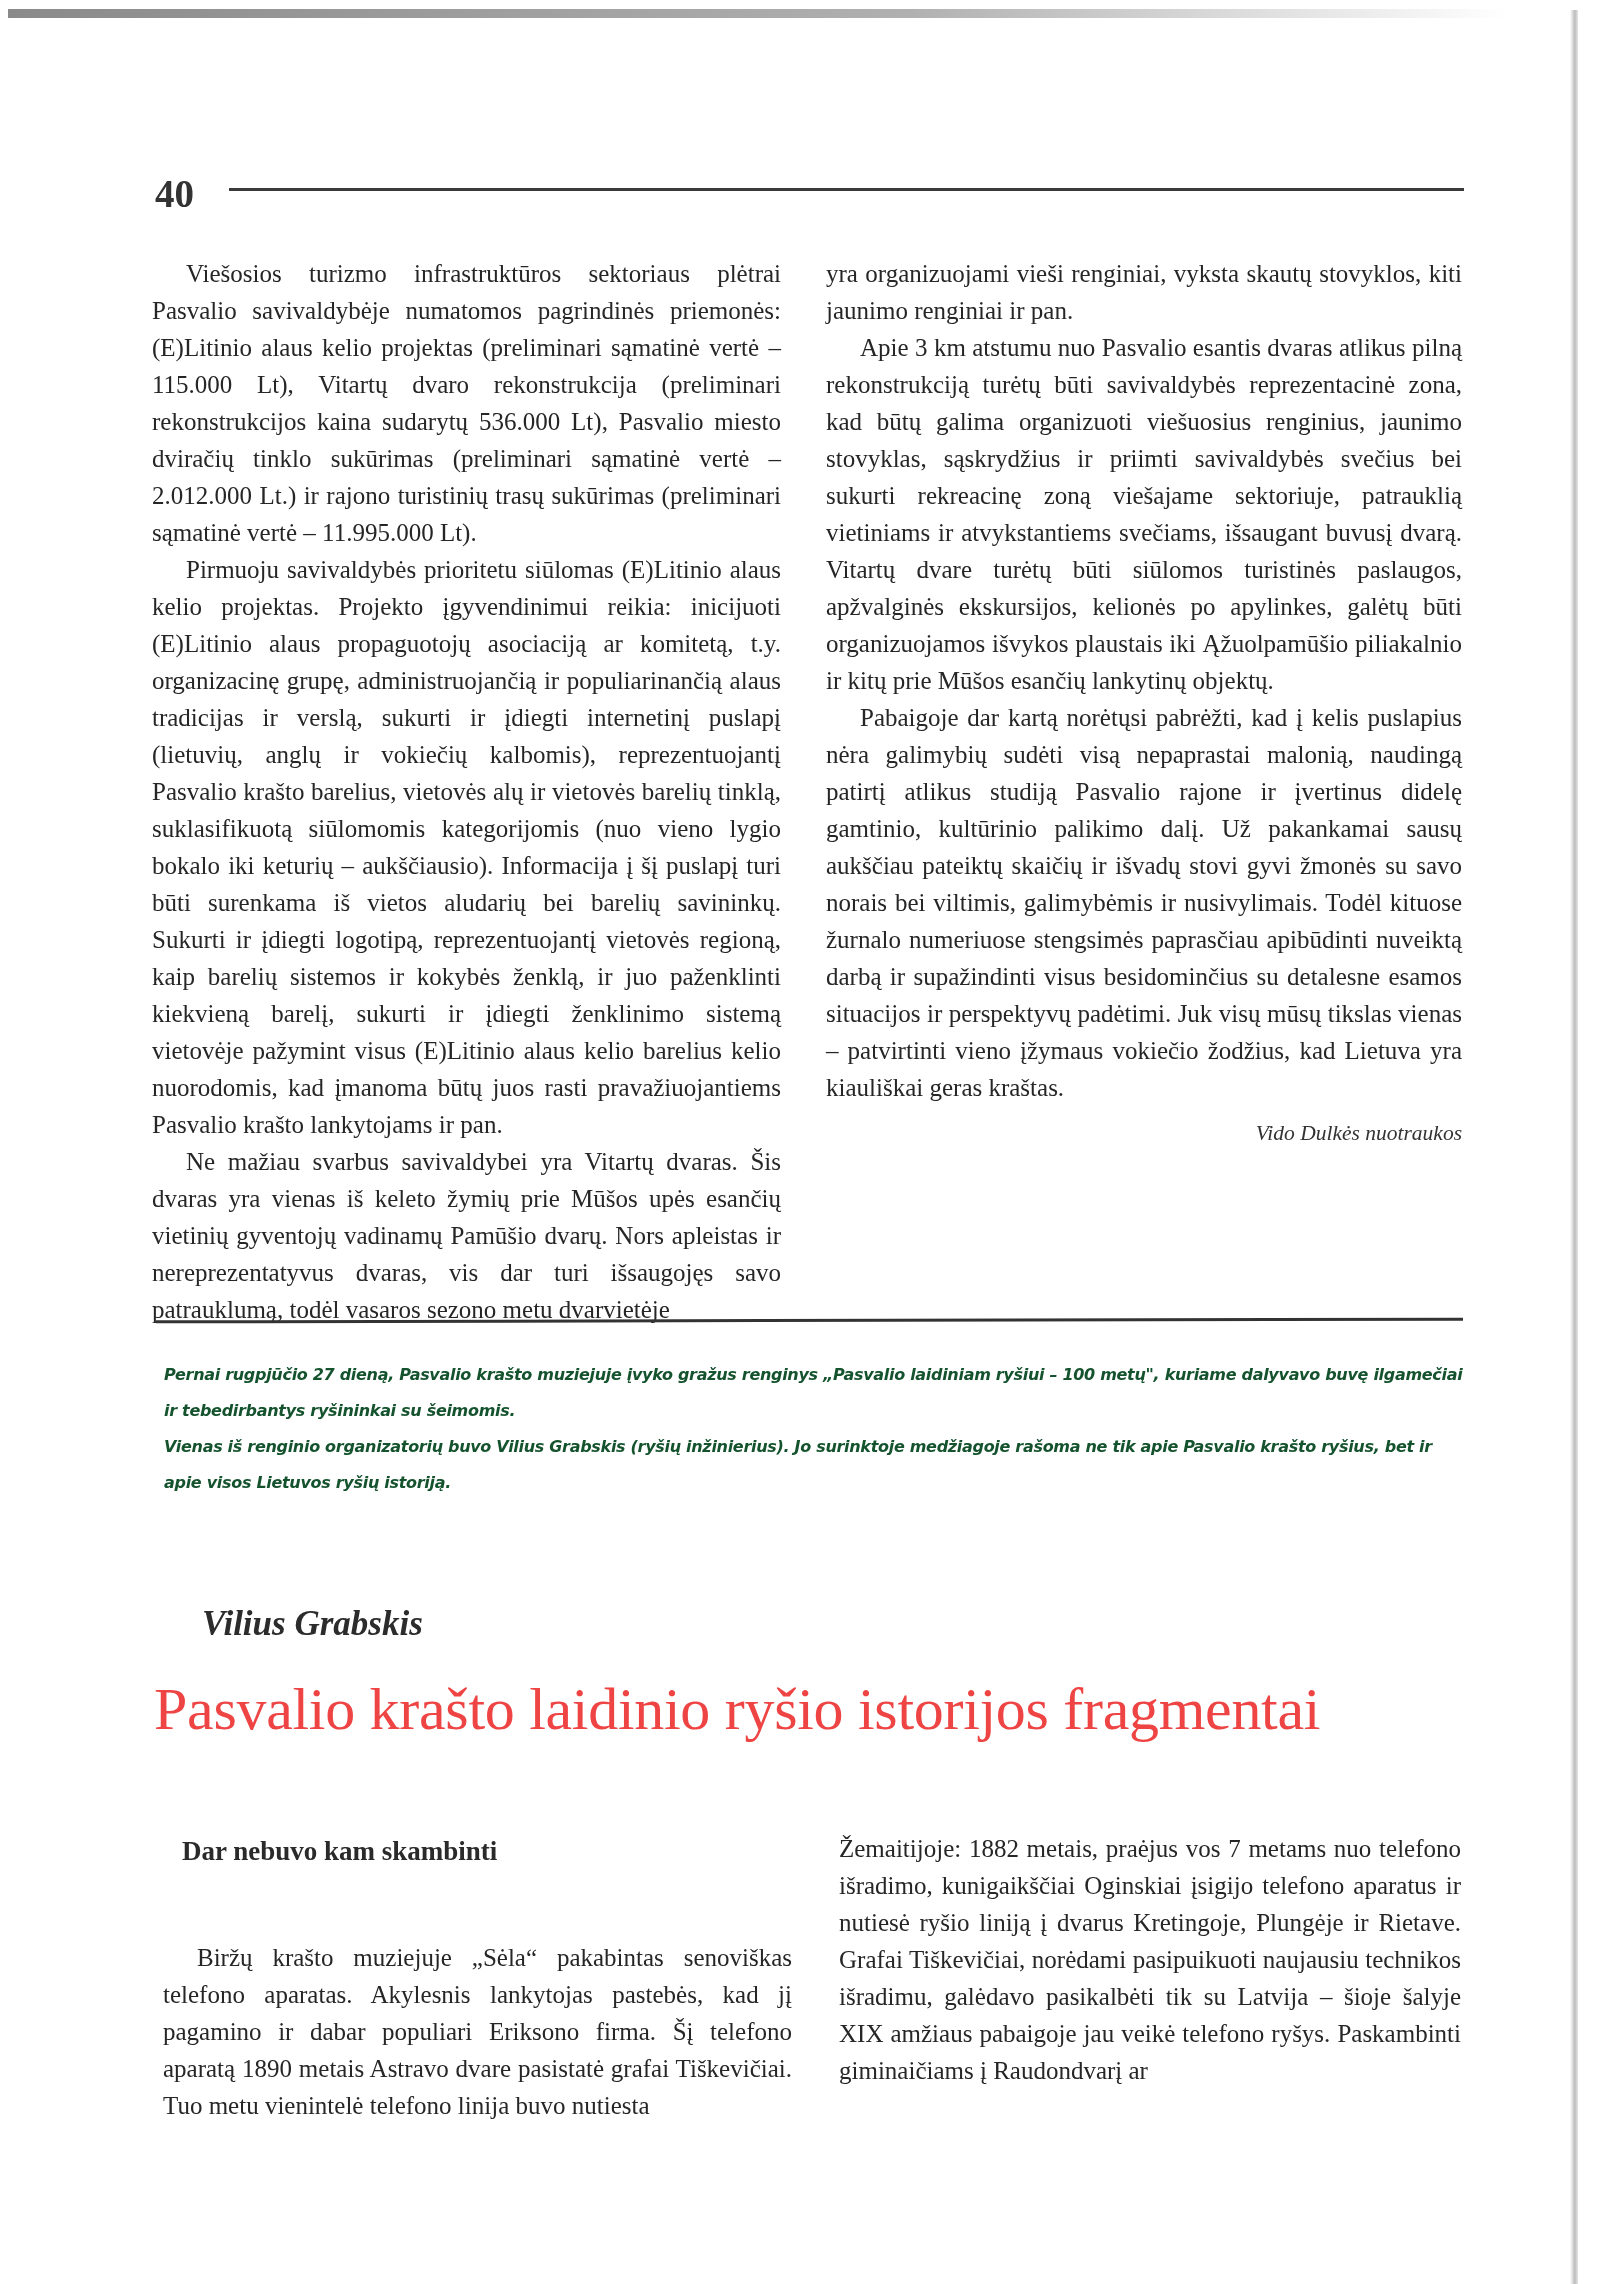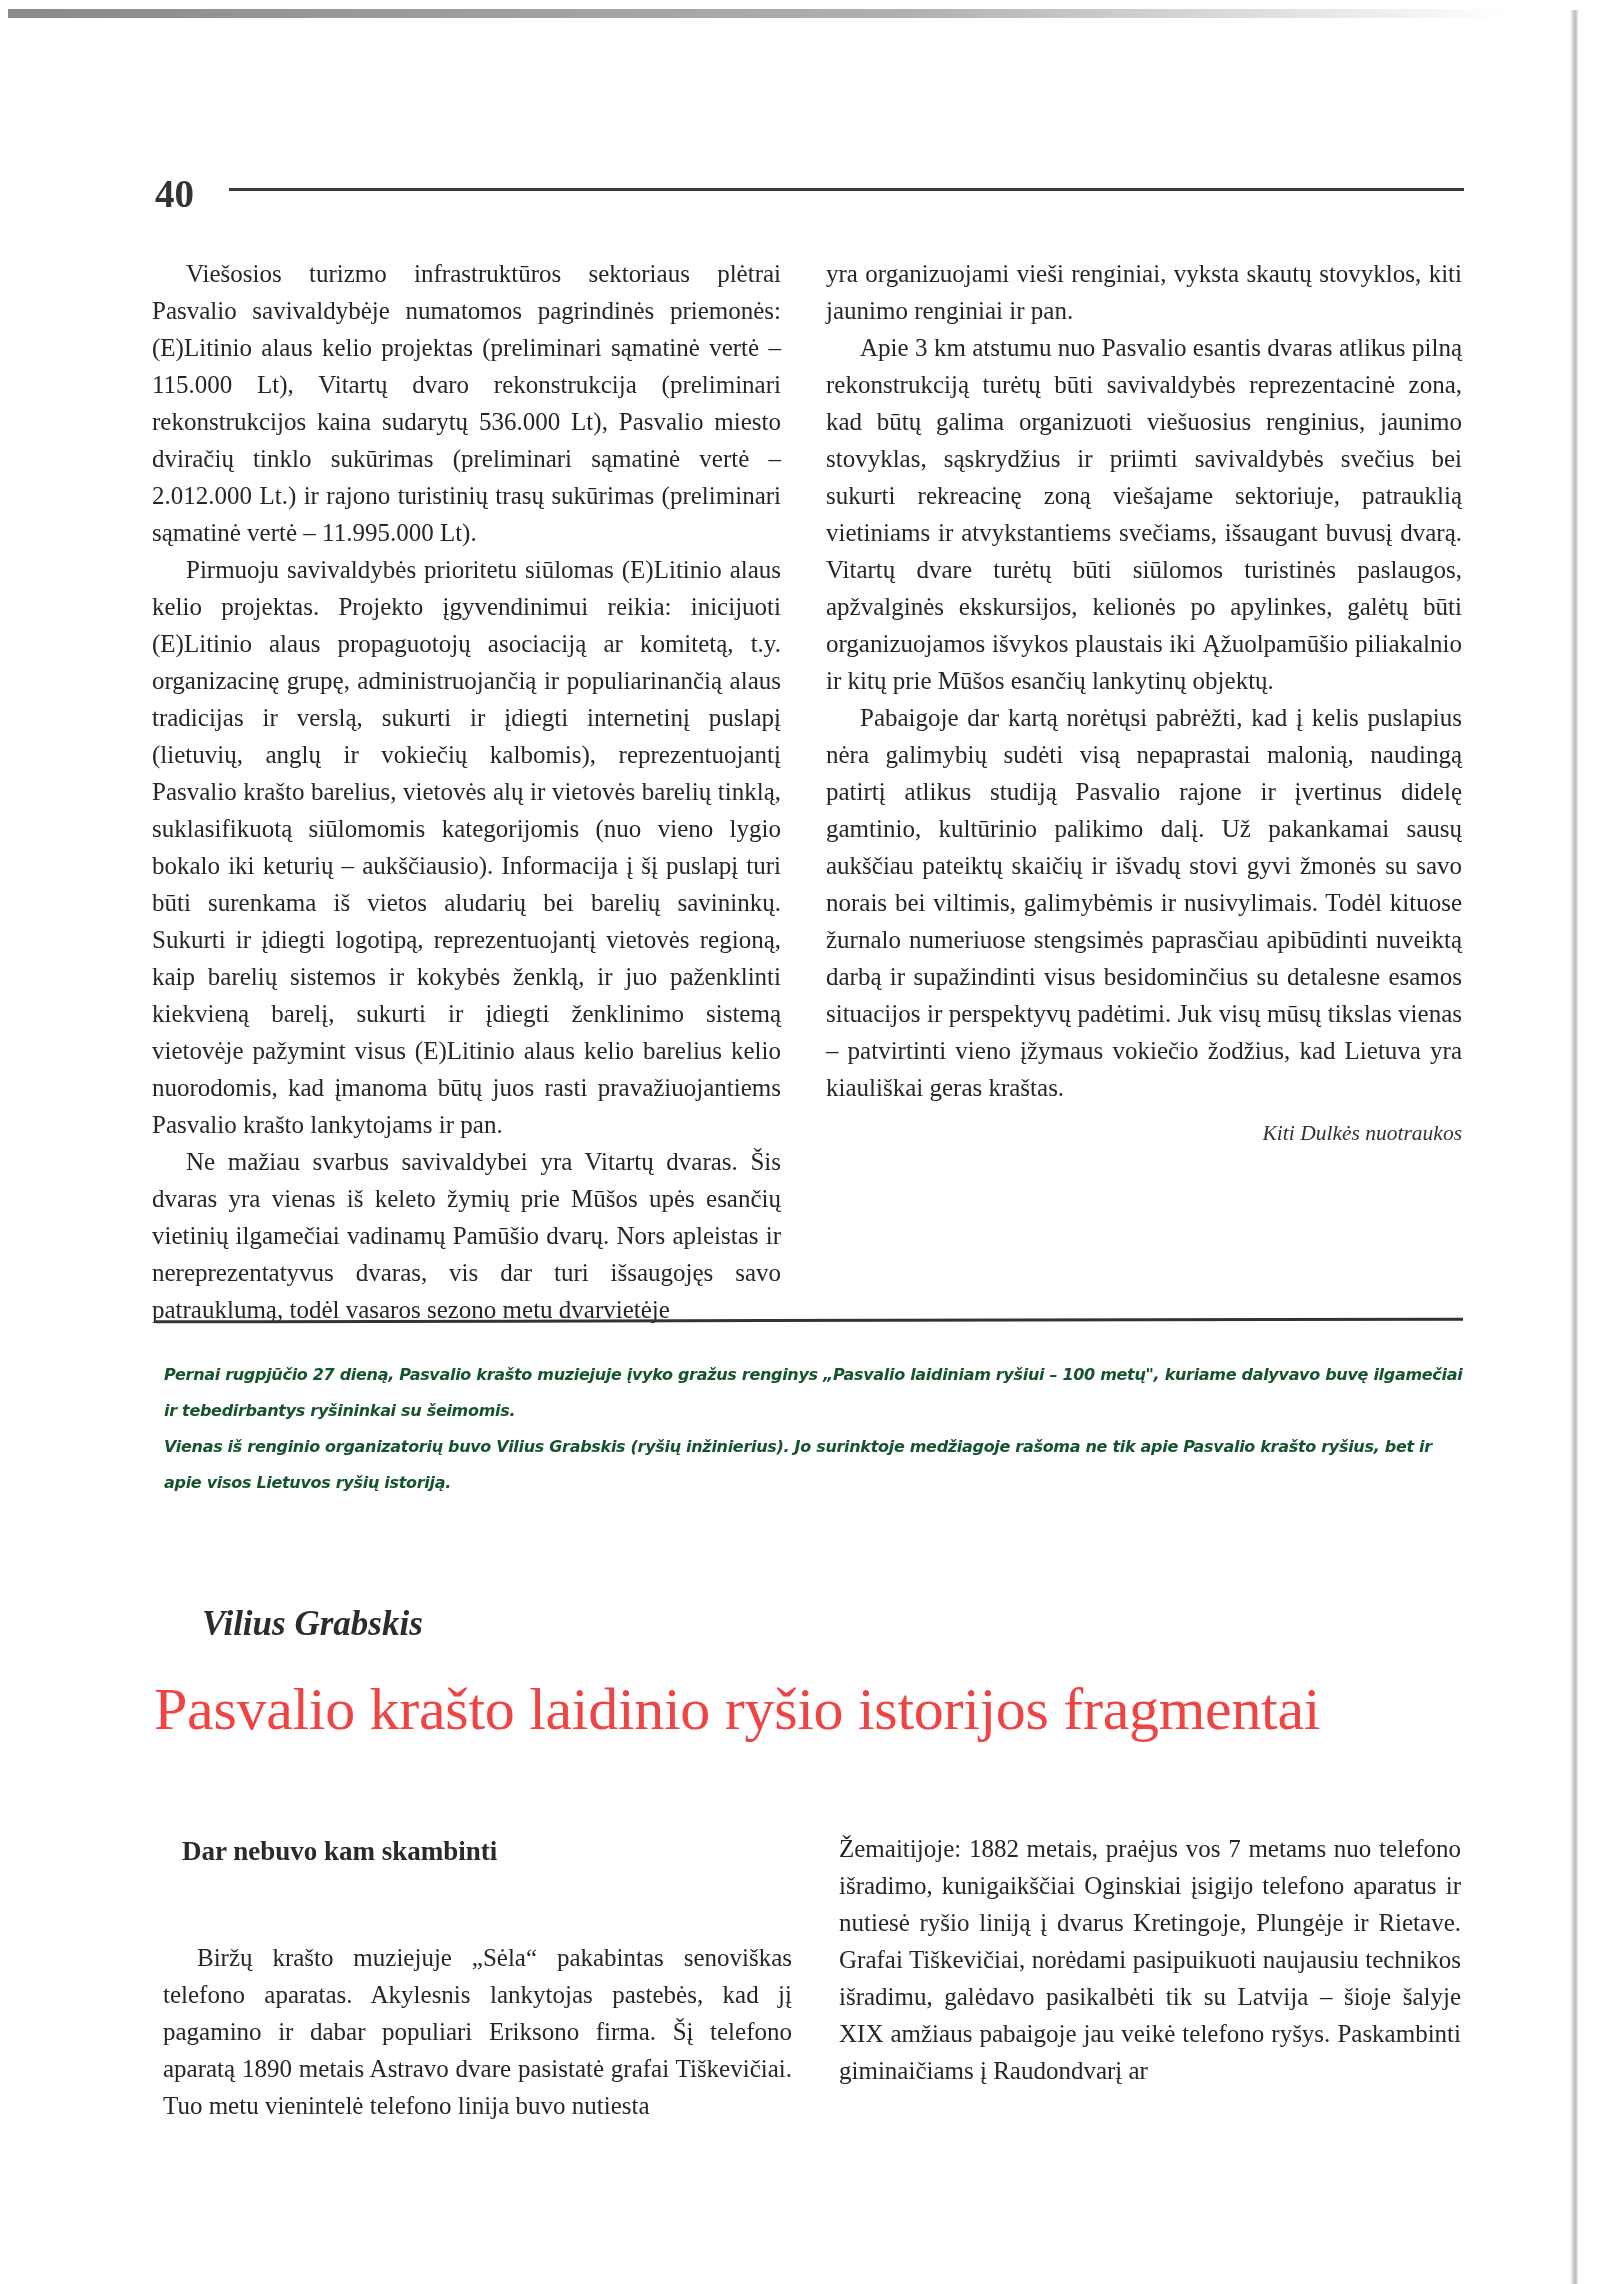--- a/index.html
+++ b/index.html
@@ -40,28 +40,28 @@
 
 <div class="scan-top"></div>
 <div class="scan-right"></div>
 
 <div class="page-number">40</div>
 <div class="header-rule"></div>
 
 <div class="col col-left-top">
   <p class="indent">Viešosios turizmo infrastruktūros sektoriaus plėtrai Pasvalio savivaldybėje numatomos pagrindinės priemonės: (E)Litinio alaus kelio projektas (preliminari sąmatinė vertė – 115.000 Lt), Vitartų dvaro rekonstrukcija (preliminari rekonstrukcijos kaina sudarytų 536.000 Lt), Pasvalio miesto dviračių tinklo sukūrimas (preliminari sąmatinė vertė – 2.012.000 Lt.)  ir rajono turistinių trasų sukūrimas (preliminari sąmatinė vertė – 11.995.000 Lt).</p>
   <p class="indent">Pirmuoju savivaldybės prioritetu siūlomas (E)Litinio alaus kelio projektas. Projekto įgyvendinimui reikia: inicijuoti (E)Litinio alaus propaguotojų asociaciją ar komitetą, t.y. organizacinę grupę, administruojančią ir populiarinančią alaus tradicijas ir verslą, sukurti ir įdiegti internetinį puslapį (lietuvių, anglų ir vokiečių kalbomis), reprezentuojantį Pasvalio krašto barelius, vietovės alų ir vietovės barelių tinklą, suklasifikuotą siūlomomis kategorijomis (nuo vieno lygio bokalo iki keturių – aukščiausio). Informacija į šį puslapį turi būti surenkama iš vietos aludarių bei barelių savininkų. Sukurti ir įdiegti logotipą, reprezentuojantį vietovės regioną, kaip barelių sistemos ir kokybės ženklą, ir juo paženklinti kiekvieną barelį, sukurti ir įdiegti ženklinimo sistemą vietovėje pažymint visus (E)Litinio alaus kelio barelius kelio nuorodomis, kad įmanoma būtų juos rasti pravažiuojantiems Pasvalio krašto lankytojams ir pan.</p>
-  <p class="indent">Ne mažiau svarbus savivaldybei yra Vitartų dvaras. Šis dvaras yra vienas iš keleto žymių prie Mūšos upės esančių vietinių ilgamečiai vadinamų Pamūšio dvarų. Nors apleistas ir  nereprezentatyvus dvaras, vis dar turi išsaugojęs savo patrauklumą, todėl vasaros sezono metu dvarvietėje</p>
+  <p class="indent">Ne mažiau svarbus savivaldybei yra Vitartų dvaras. Šis dvaras yra vienas iš keleto žymių prie Mūšos upės esančių vietinių gyventojų vadinamų Pamūšio dvarų. Nors apleistas ir  nereprezentatyvus dvaras, vis dar turi išsaugojęs savo patrauklumą, todėl vasaros sezono metu dvarvietėje</p>
 </div>
 
 <div class="col col-right-top">
   <p>yra organizuojami vieši renginiai, vyksta skautų stovyklos, kiti jaunimo renginiai ir pan.</p>
   <p class="indent">Apie 3 km atstumu nuo Pasvalio esantis dvaras atlikus pilną rekonstrukciją turėtų būti savivaldybės reprezentacinė zona, kad būtų galima organizuoti viešuosius renginius, jaunimo stovyklas, sąskrydžius ir priimti savivaldybės svečius bei sukurti rekreacinę zoną viešajame sektoriuje, patrauklią vietiniams ir atvykstantiems svečiams, išsaugant buvusį dvarą. Vitartų dvare turėtų būti siūlomos turistinės paslaugos, apžvalginės ekskursijos, kelionės po apylinkes, galėtų būti organizuojamos išvykos plaustais iki Ąžuolpamūšio piliakalnio ir kitų prie Mūšos esančių lankytinų objektų.</p>
   <p class="indent">Pabaigoje dar kartą norėtųsi pabrėžti, kad į kelis puslapius nėra galimybių sudėti visą nepaprastai malonią, naudingą patirtį atlikus studiją Pasvalio rajone ir įvertinus didelę gamtinio, kultūrinio palikimo dalį. Už pakankamai sausų aukščiau pateiktų skaičių ir išvadų stovi gyvi žmonės su savo norais bei viltimis, galimybėmis ir nusivylimais. Todėl kituose žurnalo numeriuose stengsimės paprasčiau apibūdinti nuveiktą darbą ir supažindinti visus besidominčius su detalesne esamos situacijos ir perspektyvų padėtimi. Juk visų mūsų tikslas vienas – patvirtinti vieno įžymaus vokiečio žodžius, kad Lietuva yra kiauliškai geras kraštas.</p>
-  <p class="photo-credit">Kiti Dulkės nuotraukos</p>
+  <p class="photo-credit">Vido Dulkės nuotraukos</p>
 </div>
 
 <div class="section-rule"></div>
 
 <div class="intro">
   <p>Pernai rugpjūčio 27 dieną, Pasvalio krašto muziejuje įvyko gražus renginys „Pasvalio laidiniam ryšiui – 100 metų", kuriame dalyvavo buvę ilgamečiai ir tebedirbantys ryšininkai su šeimomis.</p>
   <p>Vienas iš renginio organizatorių buvo Vilius Grabskis (ryšių inžinierius). Jo surinktoje medžiagoje rašoma ne tik apie Pasvalio krašto ryšius, bet ir apie visos Lietuvos ryšių istoriją.</p>
 </div>
 
 <div class="author">Vilius Grabskis</div>

